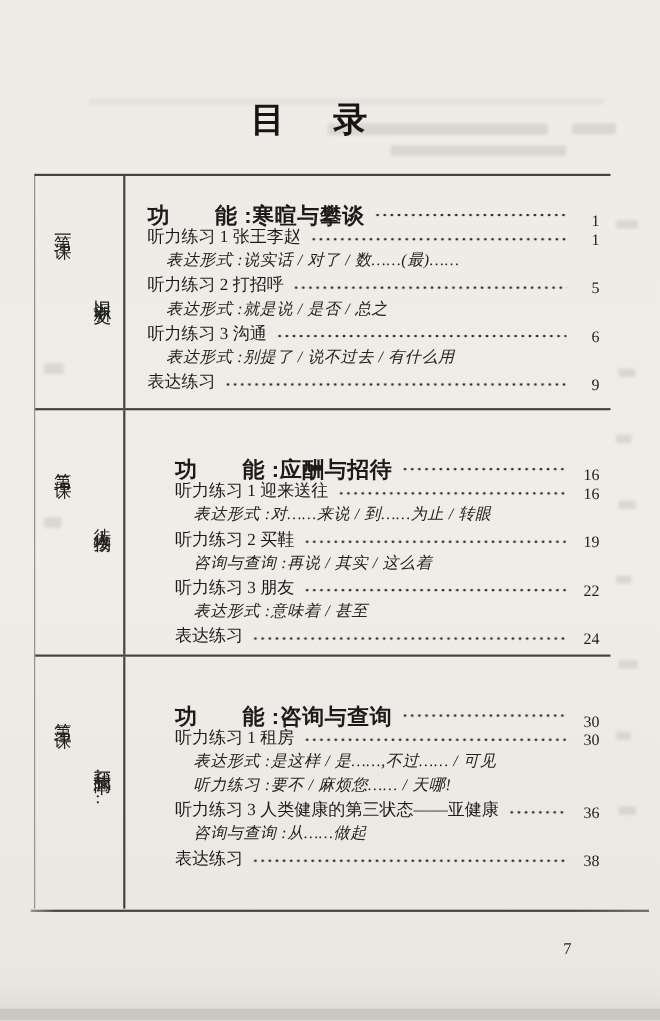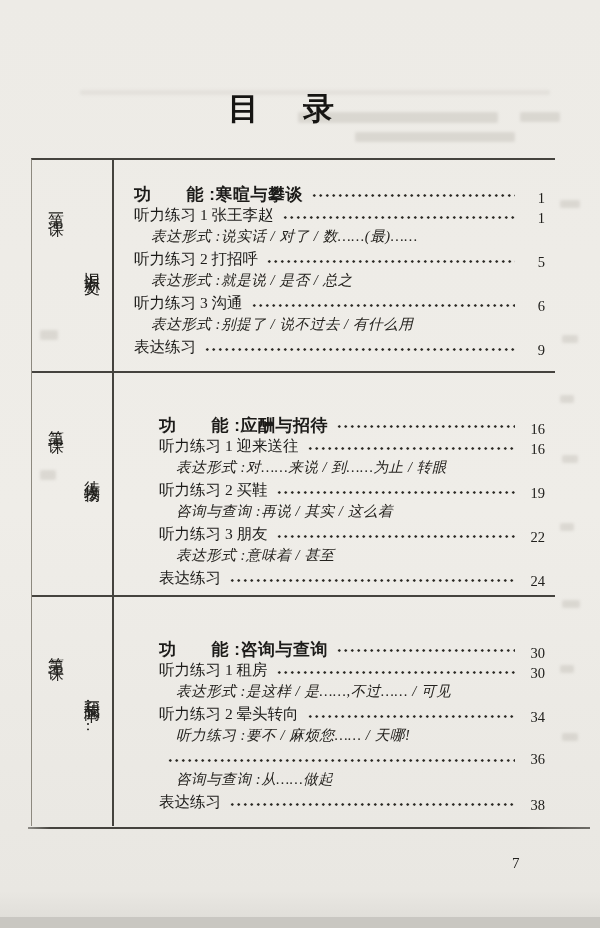--- a/index.html
+++ b/index.html
@@ -38,21 +38,21 @@
   .vnum  { left:13px; letter-spacing:4px; }
   .vname { left:49px; letter-spacing:2px; }
   .l1 .vnum { top:41px; } .l1 .vname { top:99px; }
   .l2 .vnum { top:45px; } .l2 .vname { top:95px; }
   .l3 .vnum { top:48px; } .l3 .vname { top:91px; }
 
   .entries { flex:1; box-sizing:border-box; padding:23px 10px 0 20px; }
   .l2 .entries, .l3 .entries { padding-top:41px;margin-left:25px; }
   .row { display:flex; align-items:baseline; height:22px; white-space:nowrap; }
   .row .lbl { flex:none; }
-  .row.fn  .lbl { font-family:"Liberation Sans","DejaVu Sans",sans-serif; font-weight:bold; font-size:17px; letter-spacing:.5px; }
+  .row.fn  .lbl { font-family:"Liberation Sans","DejaVu Sans",sans-serif; font-weight:bold; font-size:20px; letter-spacing:.5px; }
   .row.listen .lbl, .row.practice .lbl { font-size:15.5px; }
   .row.form { padding-left:17px; }
   .row.form .lbl { font-size:14.5px; font-style:italic; color:#24221e; letter-spacing:.6px; }
   .dots {
     flex:1; align-self:stretch; margin:0 4px 0 8px;
     background-image:radial-gradient(circle, #2a2823 1.05px, rgba(0,0,0,0) 1.45px);
     background-size:6.5px 9px; background-repeat:repeat-x; background-position:0 62%;
   }
   .pg { flex:none; width:26px; text-align:right; font-size:14.5px; transform:translateY(2.5px); color:#21201d; }
 
@@ -182,29 +182,25 @@
           <span class="pg">30</span>
         </div>
         <div class="row listen">
           <span class="lbl">听力练习 1 租房</span>
           <span class="dots"></span>
           <span class="pg">30</span>
         </div>
         <div class="row form">
           <span class="lbl">表达形式 :是这样 / 是……,不过…… / 可见</span>
         </div>
-        <div class="row listen">
-          <span class="lbl">听力练习 2 晕头转向</span>
-          <span class="dots"></span>
-          <span class="pg">34</span>
-        </div>
         <div class="row form">
           <span class="lbl">听力练习 :要不 / 麻烦您…… / 天哪!</span>
         </div>
         <div class="row listen">
+          <span class="lbl">听力练习 3 人类健康的第三状态——亚健康</span>
           <span class="dots"></span>
           <span class="pg">36</span>
         </div>
         <div class="row form">
           <span class="lbl">咨询与查询 :从……做起</span>
         </div>
         <div class="row practice">
           <span class="lbl">表达练习</span>
           <span class="dots"></span>
           <span class="pg">38</span>

